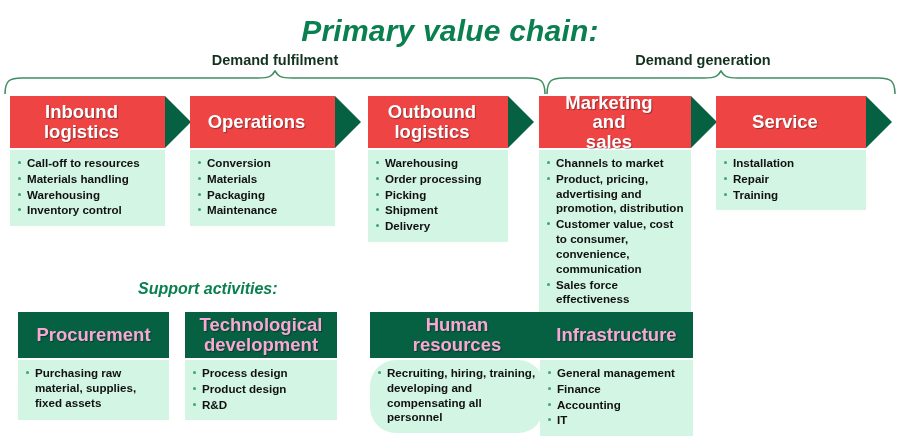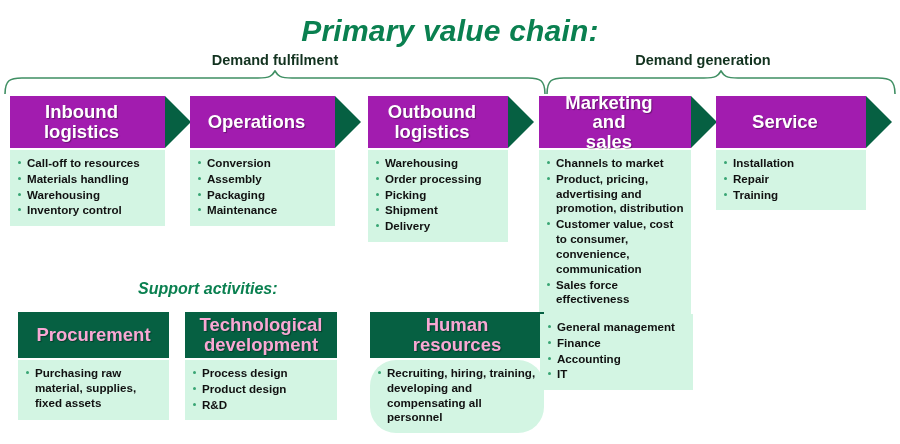--- a/index.html
+++ b/index.html
@@ -59,21 +59,21 @@
   #brace-right { left: 546px; top: 70px; }
 
   
   .chevron-col {
     position: absolute;
     top: 96px;
   }
   .chevron {
     position: relative;
     height: 52px;
-    background: #a21caf;
+    background: #ef4444;
     display: flex;
     align-items: center;
     justify-content: center;
     box-sizing: border-box;
     padding: 0 22px 0 10px;
   }
   .chevron::after {
     content: "";
     position: absolute;
     left: 100%;
@@ -182,21 +182,21 @@
 
   <div class="chevron-col" style="left:190px; width:145px;">
     <div class="chevron">
       <div class="chevron-label">
         <span>Operations</span>
       </div>
     </div>
     <div class="bullet-panel">
       <ul class="bullet-list">
         <li>Conversion</li>
-        <li>Assembly</li>
+        <li>Materials</li>
         <li>Packaging</li>
         <li>Maintenance</li>
       </ul>
     </div>
   </div>
 
   <div class="chevron-col" style="left:368px; width:140px;">
     <div class="chevron">
       <div class="chevron-label">
         <span>Outbound</span><br>
@@ -285,20 +285,25 @@
       </div>
     </div>
     <div class="bullet-panel" style="min-height:60px;border-radius:26px;">
       <ul class="bullet-list">
         <li>Recruiting, hiring, training, developing and compensating all personnel</li>
       </ul>
     </div>
   </div>
 
   <div class="support-col" style="left:540px; width:153px;">
+    <div class="support-head">
+      <div class="support-head-label">
+        <span>Infrastructure</span>
+      </div>
+    </div>
     <div class="bullet-panel" style="min-height:60px;">
       <ul class="bullet-list">
         <li>General management</li>
         <li>Finance</li>
         <li>Accounting</li>
         <li>IT</li>
       </ul>
     </div>
   </div>
 

